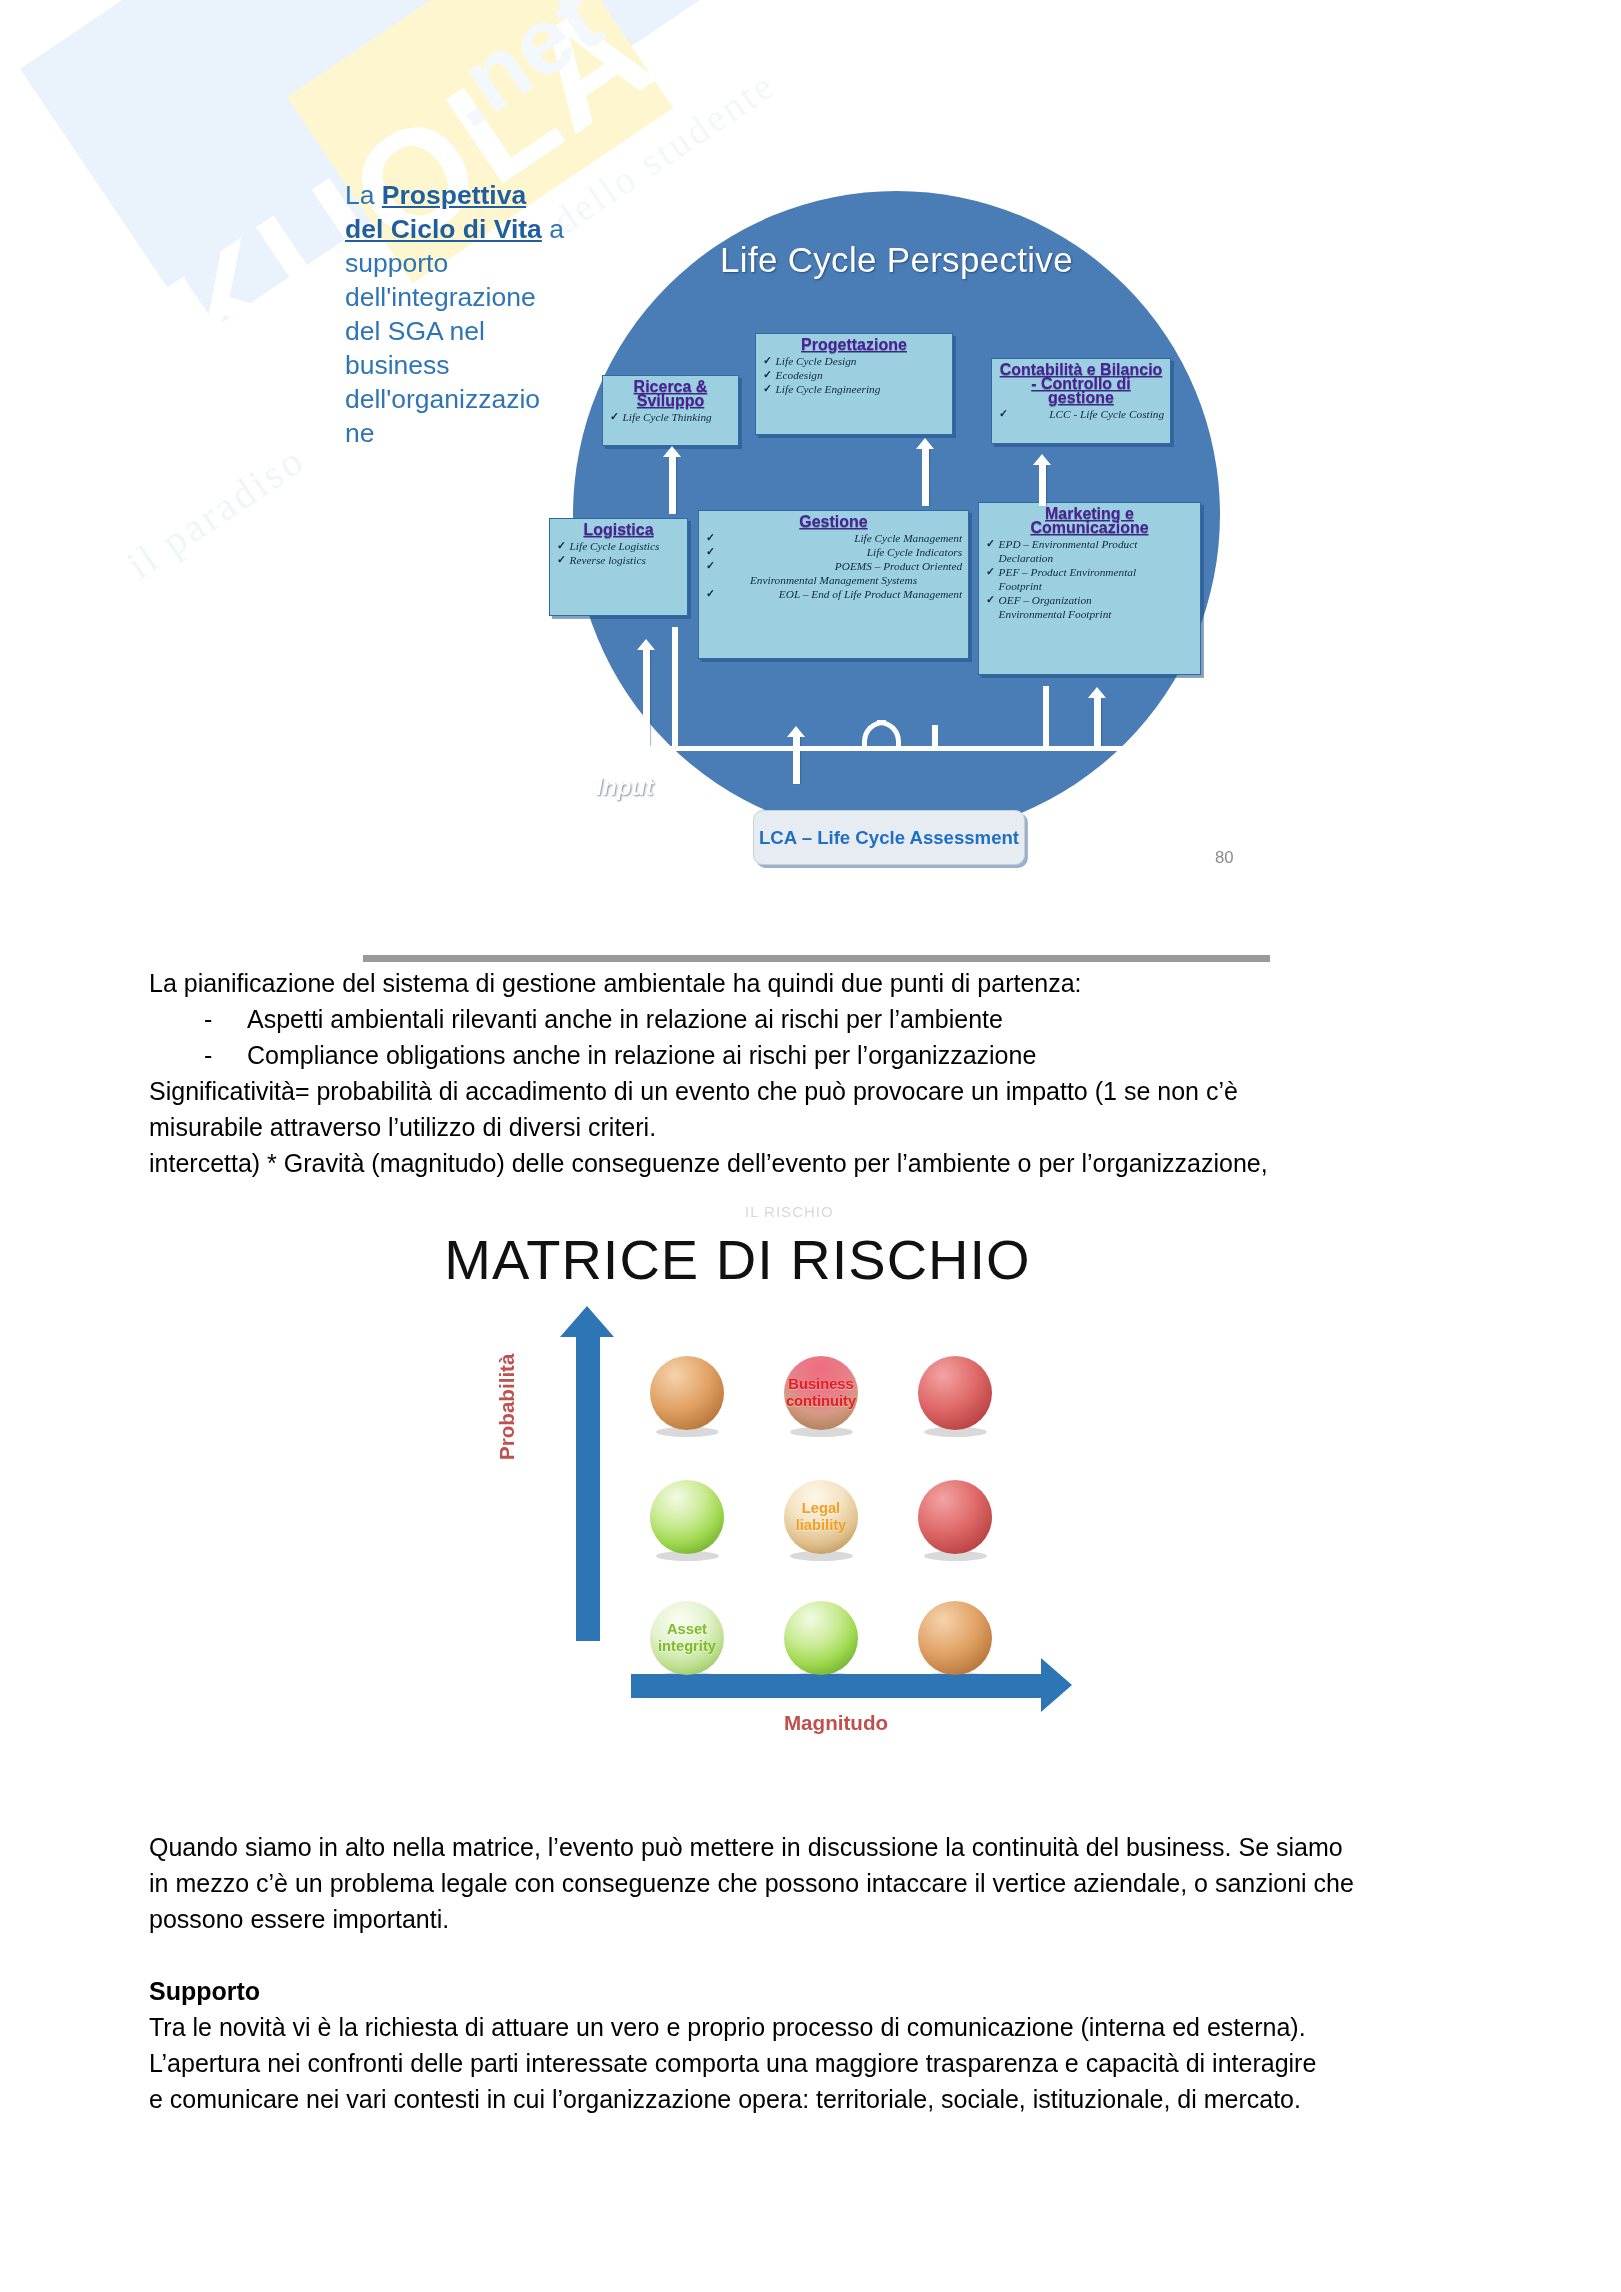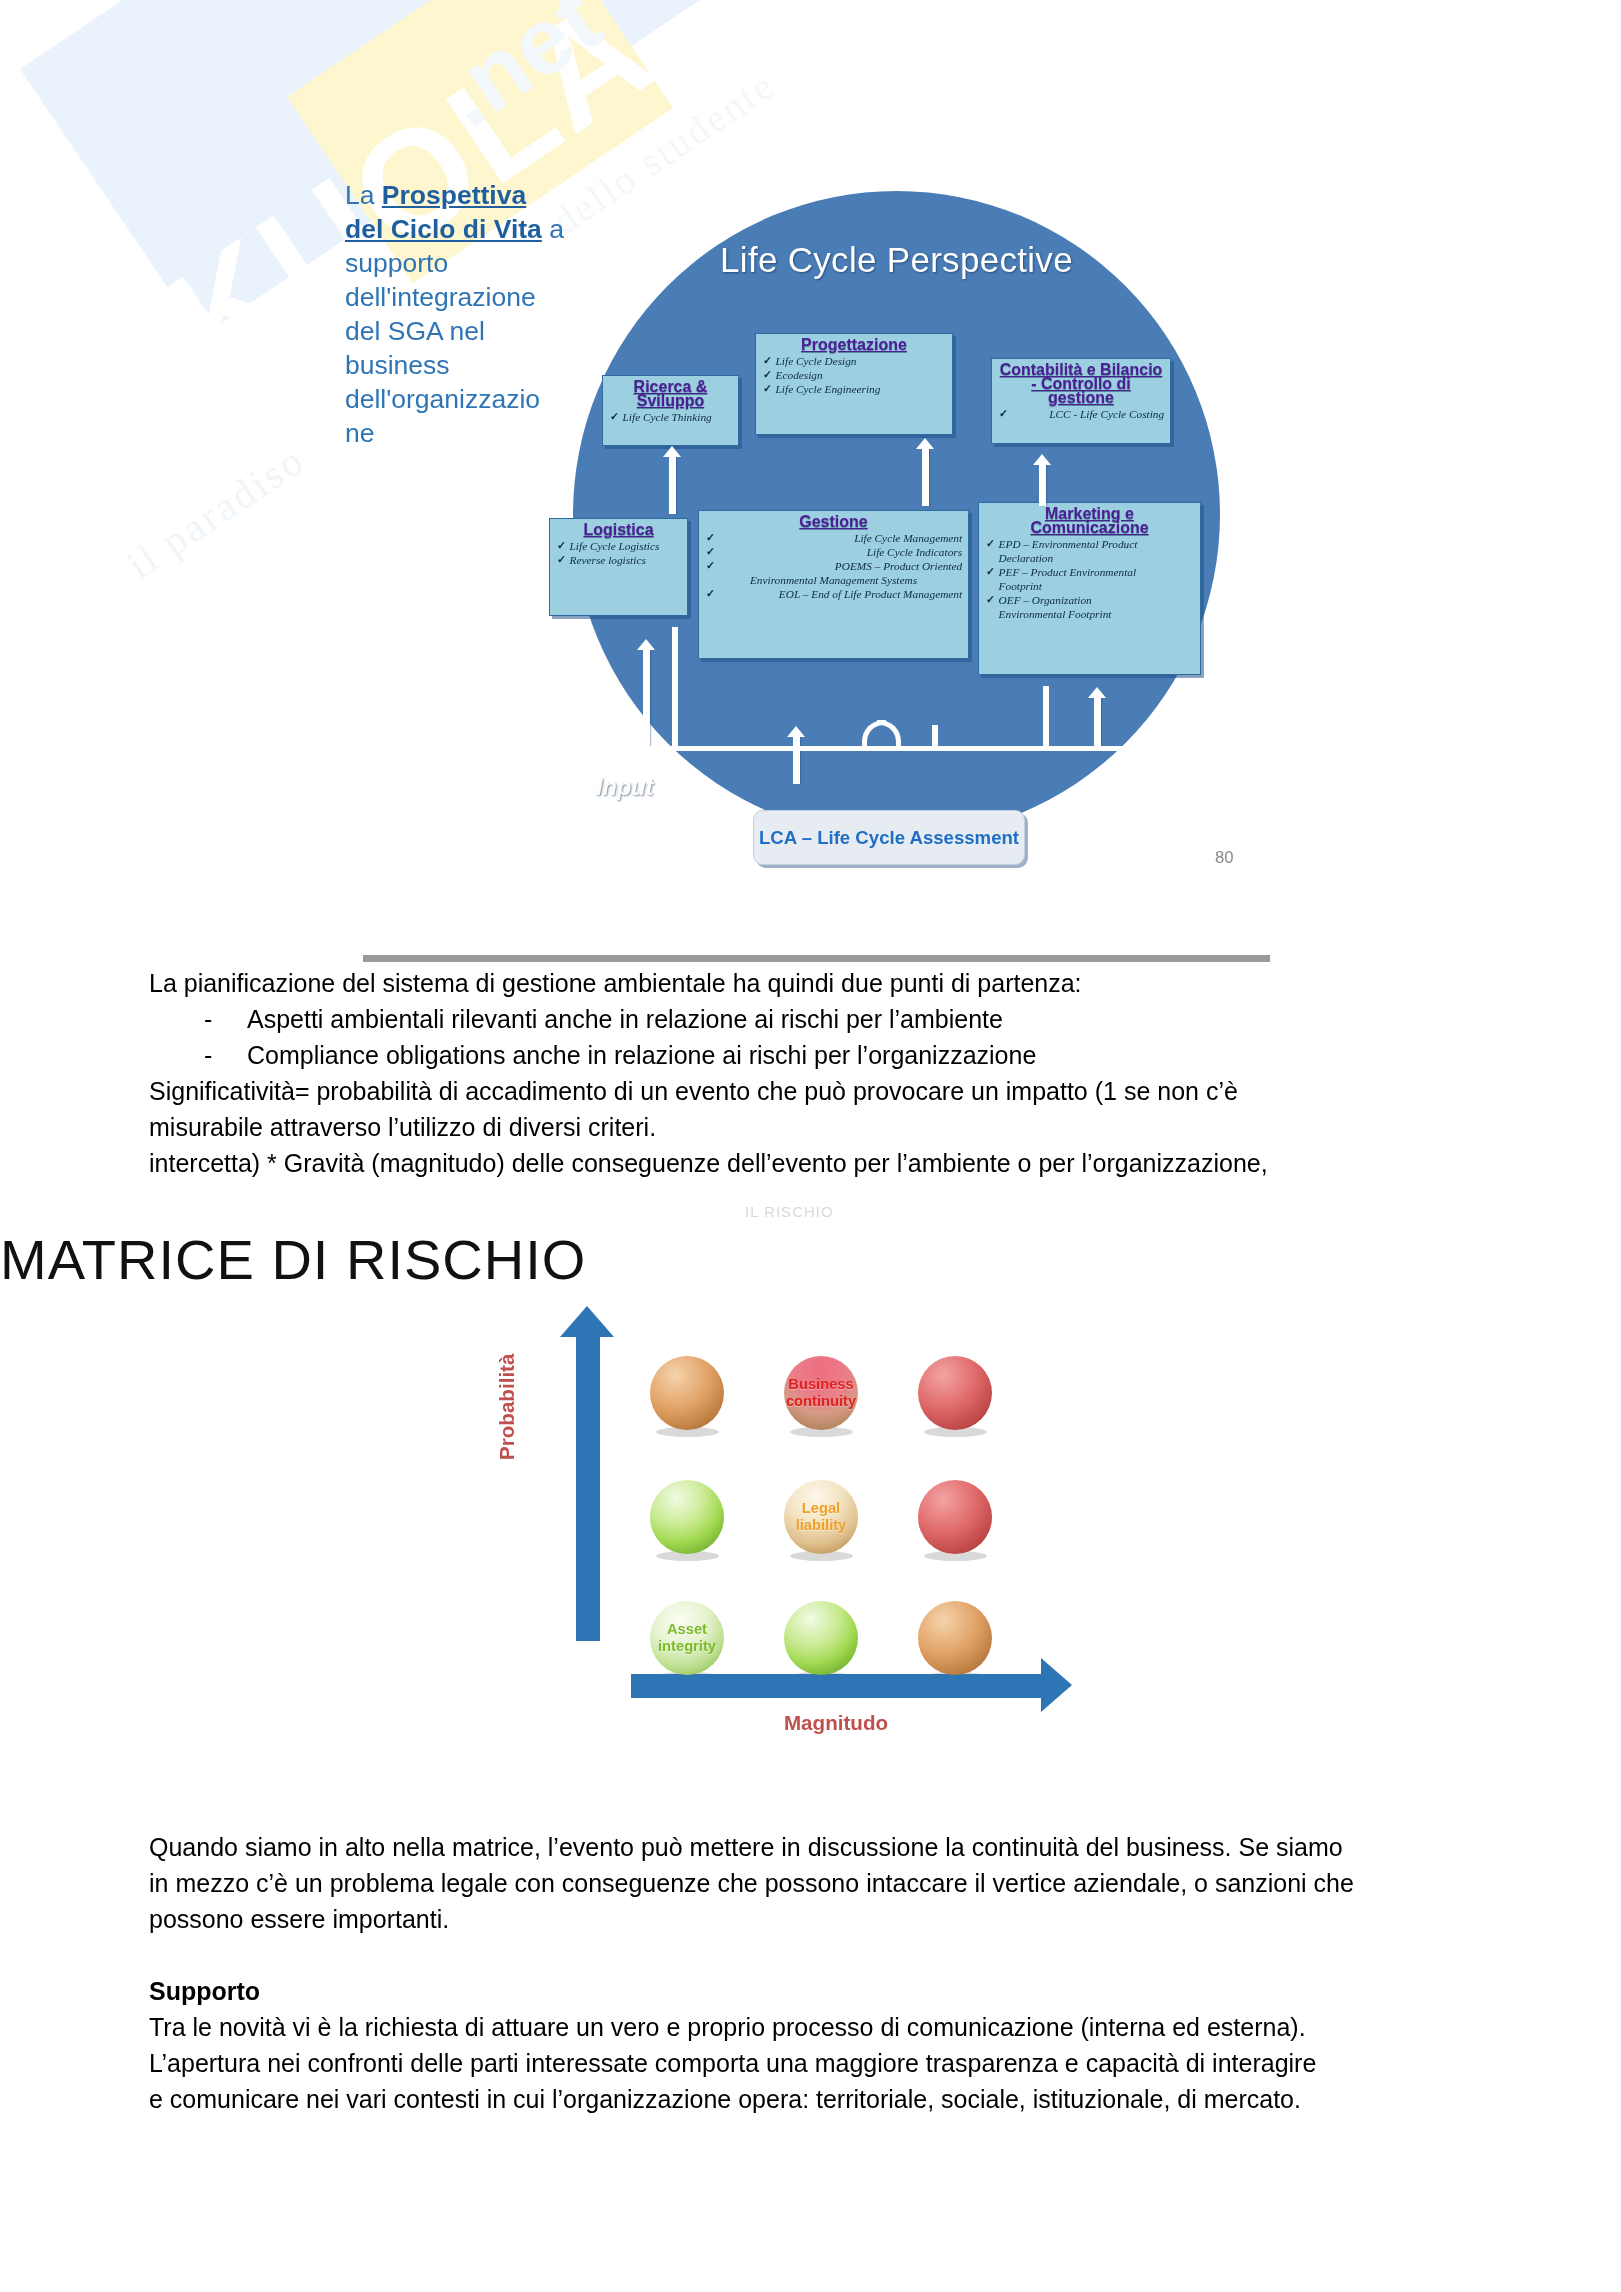--- a/index.html
+++ b/index.html
@@ -205,20 +205,21 @@
     position:absolute; left:0; top:1166px; width:1621px; height:686px;
     z-index:3;
   }
   .faint-top{
     position:absolute; left:745px; top:37px;
     font-size:15px; color:#d9d9d9; letter-spacing:1px;
     font-family:"Liberation Sans", sans-serif;
   }
   .matrix-title{
     position:absolute; left:0; top:61px; width:1475px;
+    text-align:center;
     font-size:56px; letter-spacing:1px; color:#111;
     font-family:"Liberation Sans", sans-serif;
   }
   .y-arrow{
     position:absolute; left:576px; top:169px;
     width:23.5px; height:306px; background:#2e75b6;
   }
   .y-arrow:before{
     content:""; position:absolute; left:-15.7px; top:-29px;
     border-left:27.4px solid transparent;

